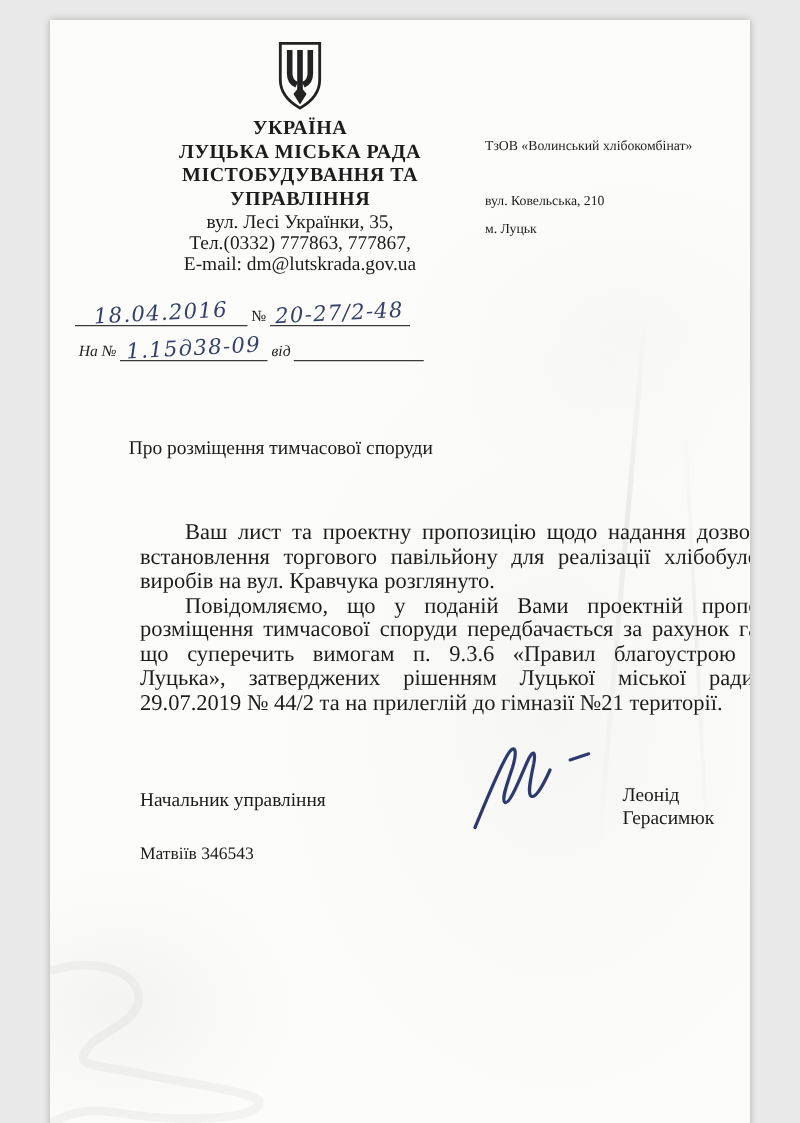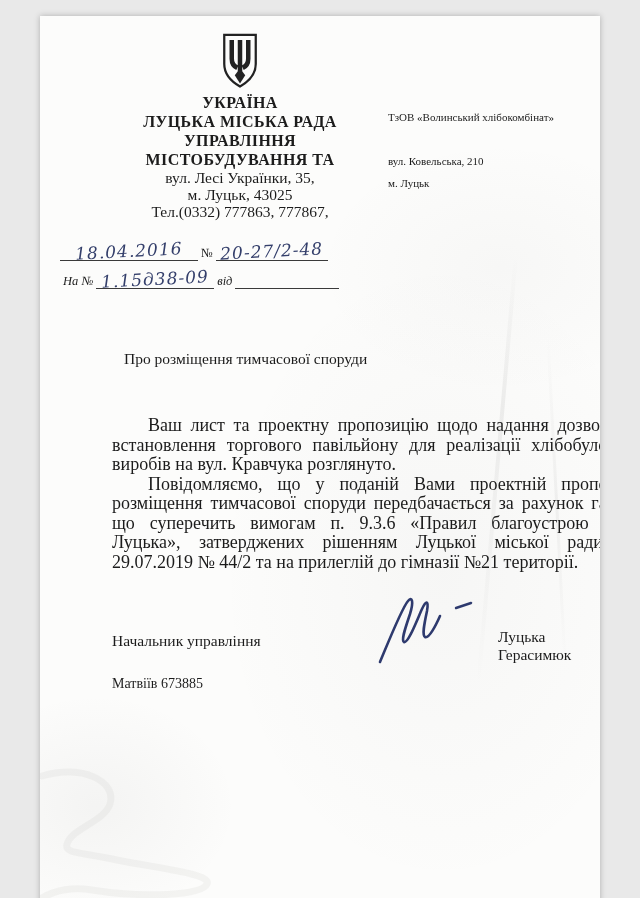--- a/index.html
+++ b/index.html
@@ -48,21 +48,21 @@
     font-style:italic;
     color:#343f6b;
     font-size:17px;
     display:inline-block;
     transform:rotate(-3deg) translateY(3px);
     letter-spacing:1px;
     white-space:nowrap;
   }
 
   
-  .subject { position:absolute; left:84px; top:334px; font-size:15.5px; }
+  .subject { position:absolute; left:63px; top:334px; font-size:15.5px; }
   .body-block { position:absolute; left:72px; top:400px; width:532px; font-size:18px; line-height:19.5px; text-align:justify; }
   .body-block p { margin:0; text-indent:36px; }
 
   
   .sig-title { position:absolute; left:72px; top:616px; font-size:15.5px; }
   .sig-name  { position:absolute; left:458px; top:612px; font-size:15.5px; }
   .sig-stroke { position:absolute; left:330px; top:572px; }
 
   
   .executor { position:absolute; left:72px; top:660px; font-size:14px; }
@@ -81,25 +81,25 @@
   <div class="sender">
     <svg class="emblem" width="42" height="58" viewBox="0 0 56 76">
       <path d="M7,3 H49 V42 Q49,60 28,72 Q7,60 7,42 Z" fill="none" stroke="#222" stroke-width="3"></path>
       <rect x="25" y="10" width="6" height="42" fill="#222"></rect>
       <path d="M14,10 h6 v25 q0,7 6,9 l-3,6 q-9,-4 -9,-15 z" fill="#222"></path>
       <path d="M42,10 h-6 v25 q0,7 -6,9 l3,6 q9,-4 9,-15 z" fill="#222"></path>
       <path d="M28,48 l7,9 -7,11 -7,-11 z" fill="#222"></path>
     </svg>
     <span class="org-line">УКРАЇНА</span>
     <span class="org-line">ЛУЦЬКА МІСЬКА РАДА</span>
+    <span class="org-line">МІСТОБУДУВАННЯ ТА</span>
     <span class="org-line">УПРАВЛІННЯ</span>
-    <span class="org-line">МІСТОБУДУВАННЯ ТА</span>
     <span class="addr-line">вул. Лесі Українки, 35,</span>
-    <span class="addr-line">м. Луцьк, 43025</span>
     <span class="addr-line">Тел.(0332) 777863, 777867,</span>
+    <span class="addr-line">E-mail: dm@lutskrada.gov.ua</span>
   </div>
 
   <div class="recipient">
     <div class="name">ТзОВ «Волинський хлібокомбінат»</div>
     <div>вул. Ковельська, 210</div>
     <div>м. Луцьк</div>
   </div>
 
   <div class="ref">
     <div class="ref-row">
@@ -115,17 +115,17 @@
   <div class="body-block">
     <p>Ваш лист та проектну пропозицію щодо надання дозволу на встановлення торгового павільйону для реалізації хлібобулочних виробів на вул. Кравчука розглянуто.</p>
     <p>Повідомляємо, що у поданій Вами проектній пропозиції  розміщення тимчасової споруди передбачається за рахунок газону, що суперечить вимогам п. 9.3.6 «Правил благоустрою міста Луцька», затверджених рішенням Луцької міської ради від 29.07.2019 № 44/2 та на прилеглій до гімназії №21 території.</p>
   </div>
 
   <div class="sig-title">Начальник управління</div>
   <svg class="sig-stroke" width="125" height="78" viewBox="0 0 125 78">
     <path d="M10,74 C20,50 32,20 38,13 C42,8 44,13 40,26 C35,41 31,52 34,54 C38,56 47,32 52,21 C56,12 59,12 57,23 C54,37 52,47 55,49 C59,51 66,37 70,28" fill="none" stroke="#2e3a6e" stroke-width="2.6" stroke-linecap="round"></path>
     <path d="M86,20 L101,15" fill="none" stroke="#2e3a6e" stroke-width="2.4" stroke-linecap="round"></path>
   </svg>
-  <div class="sig-name">Луцька Герасимюк</div>
+  <div class="sig-name">Леонід Герасимюк</div>
 
-  <div class="executor">Матвіїв 673885</div>
+  <div class="executor">Матвіїв 346543</div>
 
 </div>
 
 </body></html>

